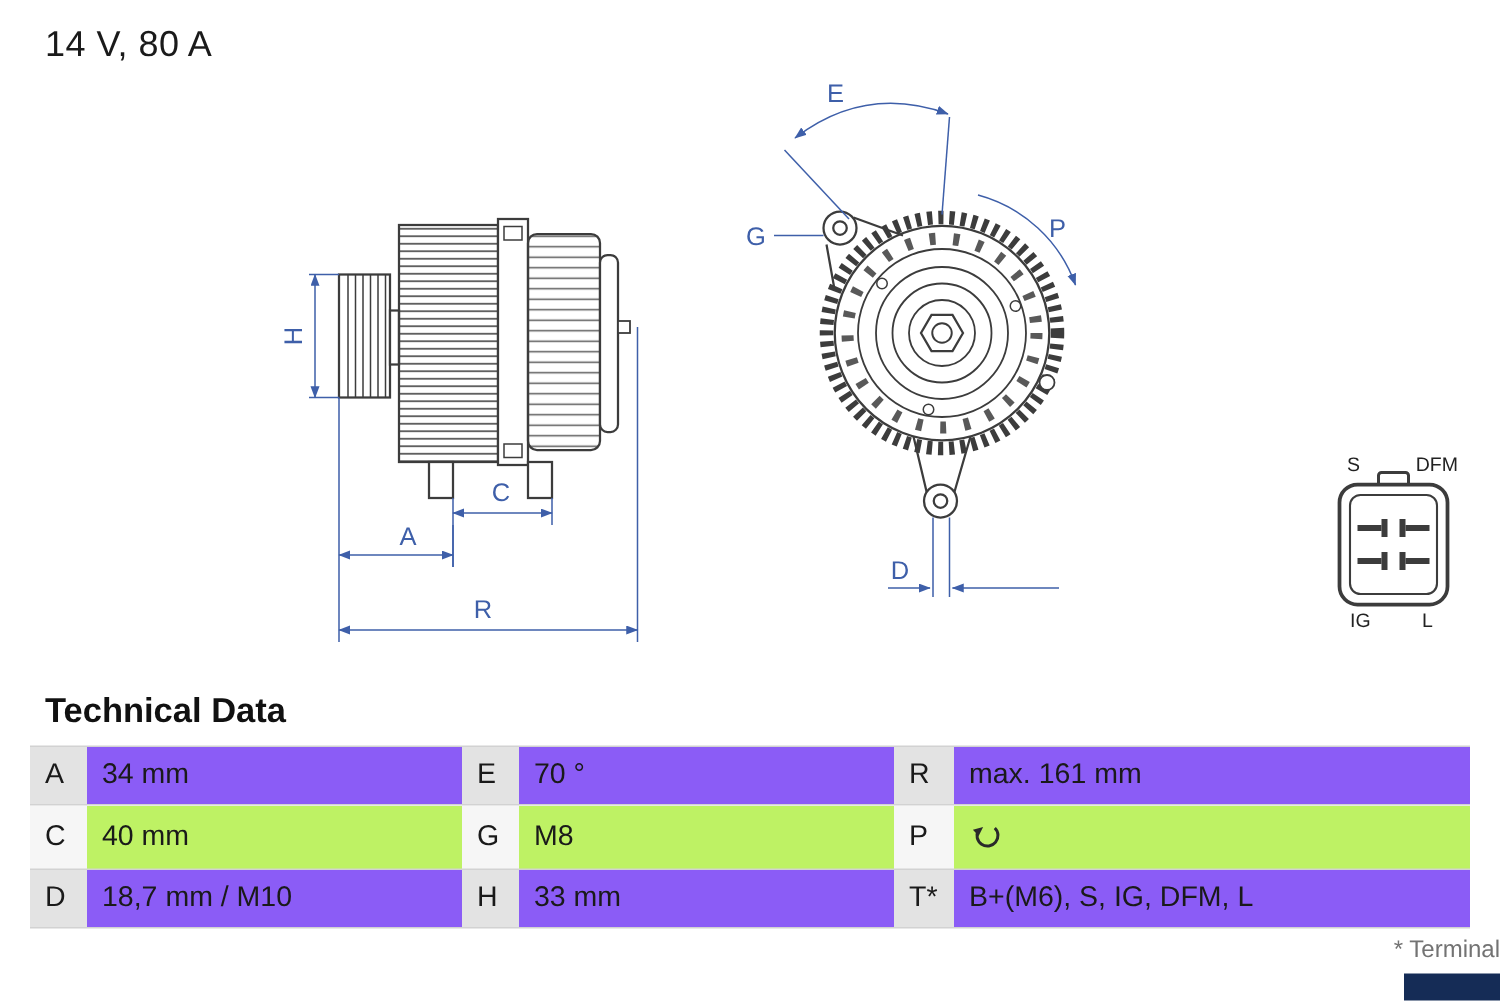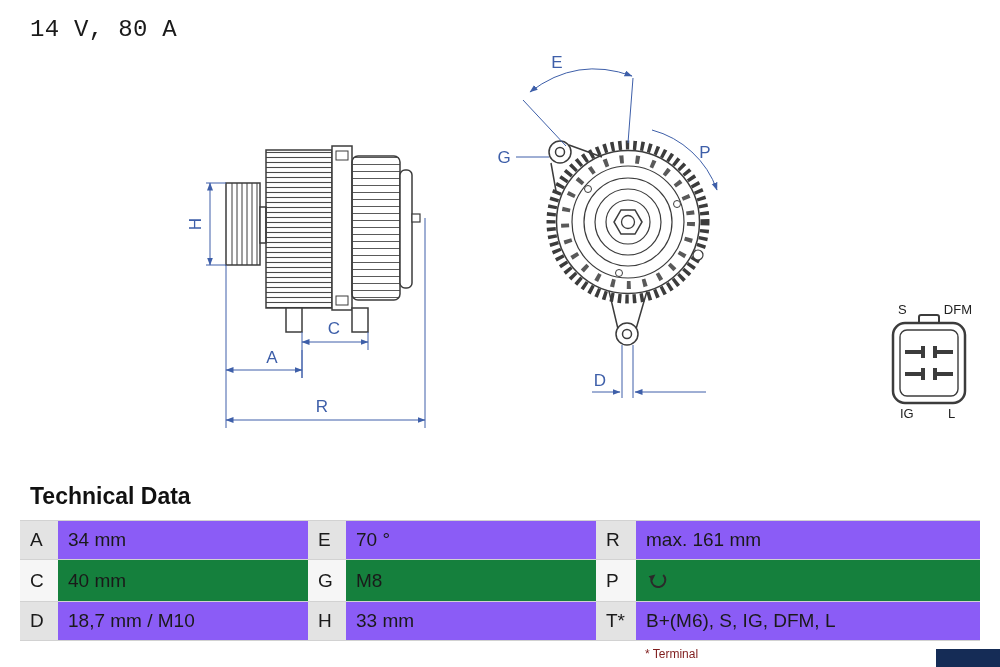--- a/index.html
+++ b/index.html
@@ -3,36 +3,36 @@
 <meta charset="utf-8">
 <style>
   html,body{margin:0;padding:0;}
   body{
     width:1000px;height:667px;position:relative;overflow:hidden;
     background:#ffffff;color:#1a1a1a;
     font-family:"Liberation Sans", sans-serif;
   }
   .page-title{
     position:absolute;left:30px;top:16px;
-    font-size:24px;font-weight:400;letter-spacing:.3px;font-family:Liberation Mono, monospace;
+    font-size:24px;font-weight:400;letter-spacing:.3px;
   }
   .drawing-area{position:absolute;left:0;top:0;}
   svg text.dim{fill:#3e5fa9;font-size:17px;font-family:"Liberation Sans",sans-serif;}
   svg text.pinlbl{fill:#222222;font-size:13px;font-family:"Liberation Sans",sans-serif;}
-  .tech{position:absolute;left:0;top:452px;width:1000px;margin-top:23px;}
+  .tech{position:absolute;left:0;top:452px;width:1000px;}
   .tech-title{margin:8px 0 10px 30px;font-size:23px;font-weight:700;color:#111;}
   table.specs{width:960px;margin:0 20px;border-collapse:collapse;font-size:19px;table-layout:fixed;}
   table.specs td{padding:8px 10px;border-top:1px solid #d2d2d2;border-bottom:1px solid #d2d2d2;vertical-align:middle;white-space:nowrap;overflow:hidden;}
   tr.shaded td.key{background:#e3e3e3;}
   tr.shaded td.val{background:#8b5cf6;}
   tr.plain td.key{background:#f6f6f6;}
-  tr.plain td.val{background:#15803d;}
+  tr.plain td.val{background:#bef264;}
   td.key{font-weight:400;}
   .rot-icon{vertical-align:-4px;}
-  .footnote{margin:6px 0 0 645px;font-size:12px;color:#7f1d1d;}
+  .footnote{margin:6px 0 0 645px;font-size:16px;color:#737373;text-align:right;}
   .brand-bar{position:absolute;right:0;bottom:0;width:64px;height:18px;background:#152c56;}
 </style>
 </head>
 <body>
 
 <div class="page-title">14 V, 80 A</div>
 
 <div class="drawing-area">
 <svg width="1000" height="450" viewBox="0 0 1000 450">
   <defs>

